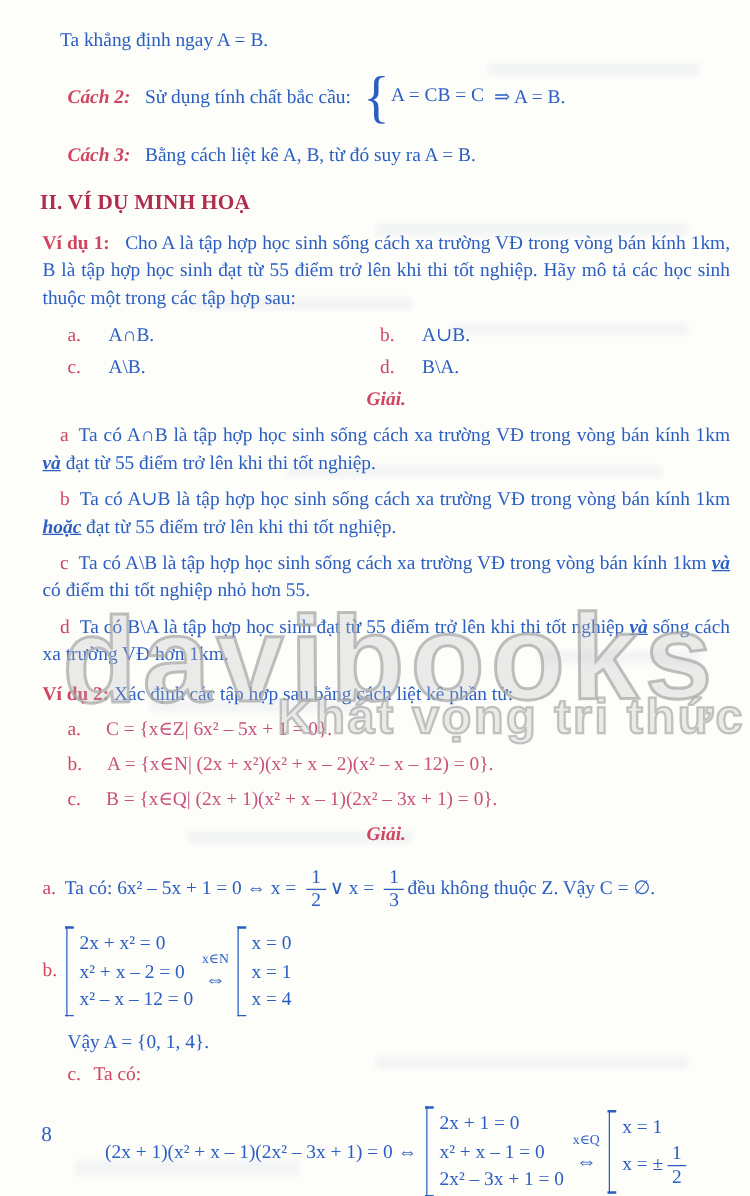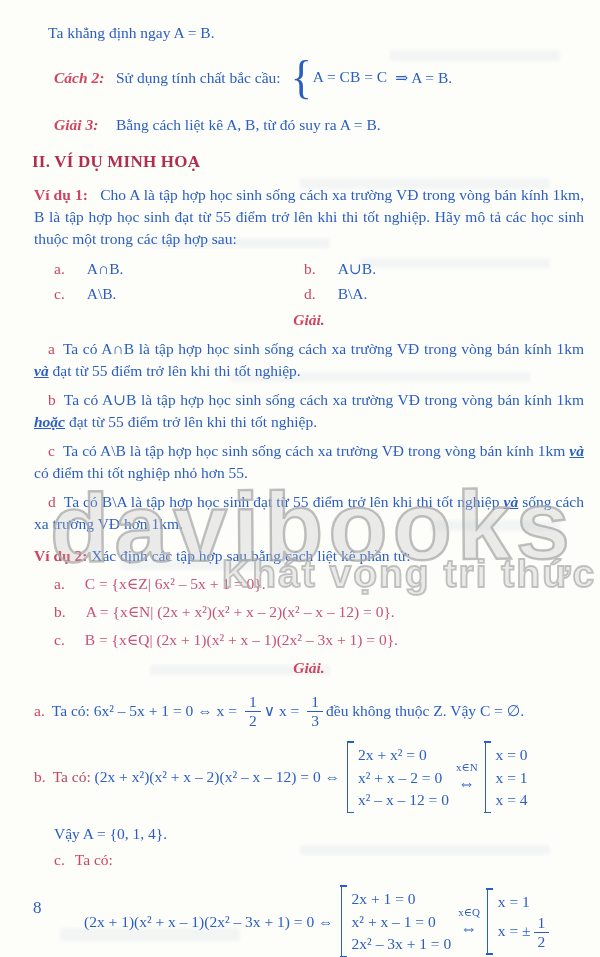--- a/index.html
+++ b/index.html
@@ -111,21 +111,21 @@
         <span class="brace">{</span>
         <span class="case-col">
           <span>A = C</span>
           <span>B = C</span>
         </span>
       </span>
       <span class="cases-result">⇒ A = B.</span>
     </div>
 
     <div class="cach-row cach3">
-      <span class="label red ital bold">Giải 3:</span>
+      <span class="label red ital bold">Cách 3:</span>
       <span>Bằng cách liệt kê A, B, từ đó suy ra A = B.</span>
     </div>
 
     <h2 class="sec-heading maroon bold">II. VÍ DỤ MINH HOẠ</h2>
 
     <p class="jp ex-statement"><span class="ex-label red">Ví dụ 1:</span>&nbsp;&nbsp; <span>Cho A là tập hợp học sinh sống cách xa trường VĐ trong vòng bán kính 1km,  B là tập hợp học sinh đạt từ 55 điểm trở lên khi thi tốt nghiệp. Hãy mô tả các học sinh thuộc một trong các tập hợp sau:</span></p>
 
     <div class="items-grid">
       <div class="item"><span class="mk">a.</span><span class="tx">A∩B.</span></div>
       <div class="item"><span class="mk">b.</span><span class="tx">A∪B.</span></div>
@@ -161,21 +161,20 @@
       <span class="seg">∨ x =</span>
       <span class="frac">
           <span class="num">1</span>
           <span class="den">3</span>
         </span>
       <span class="seg">đều không thuộc Z. Vậy C = ∅.</span>
     </div>
 
     <div class="sol-b">
       <span class="mk">b.</span>
-      <span class="lead"><span class="taco">Ta có:</span> <span>(2x + x²)(x² + x – 2)(x² – x – 12) = 0 ⇔</span></span>
       <span class="lbrack">
         <span>2x + x² = 0</span>
         <span>x² + x – 2 = 0</span>
         <span>x² – x – 12 = 0</span>
       </span>
       <span class="condarrow">
         <span class="cond">x∈N</span>
         <span class="arr">⇔</span>
       </span>
       <span class="lbrack">

